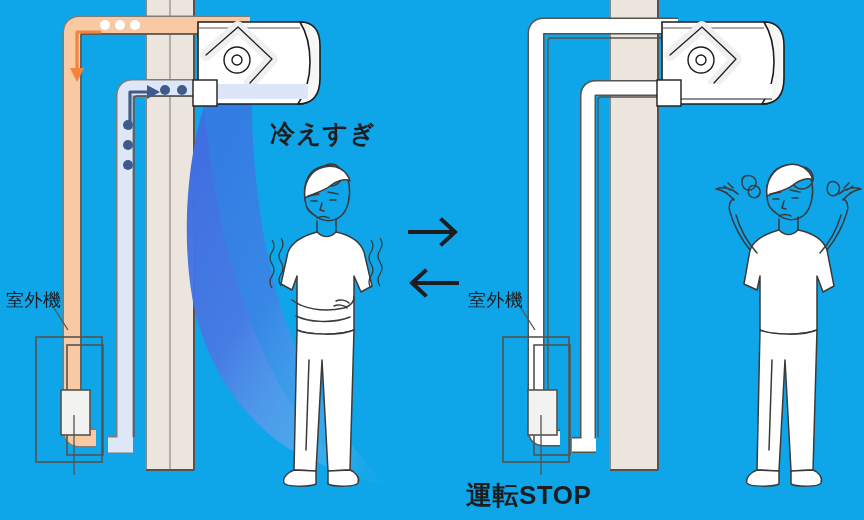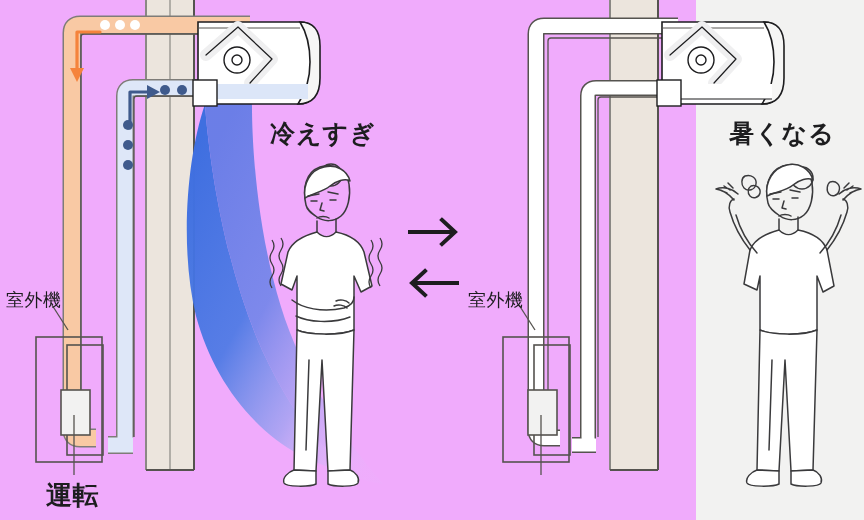--- a/index.html
+++ b/index.html
@@ -2,21 +2,21 @@
 <html><head>
 <meta charset="utf-8">
 <style>
   html,body{margin:0;padding:0;}
   body{
     width:864px;height:520px;
     background:#f2f2f1;
     font-family:"Liberation Sans","DejaVu Sans",sans-serif;
     overflow:hidden;
   }
-  #stage{position:relative;width:696px;height:520px;background:#f0abfc;}
+  #stage{position:relative;width:864px;height:520px;background:#0ea5e9;}
   #stage svg.layer{position:absolute;left:0;top:0;width:864px;height:520px;}
   .lbl{position:absolute;color:#1d1d1f;white-space:nowrap;}
   .lbl-big{font-size:25px;font-weight:700;letter-spacing:1px;}
   .lbl-small{font-size:18px;font-weight:400;letter-spacing:.5px;}
   .lbl-bot{font-size:26px;font-weight:700;letter-spacing:.5px;}
   #txt-hiesugi{left:270px;top:117px;}
   #txt-atsuku{left:729px;top:117px;}
   #txt-shitsugai-l{left:6px;top:288px;}
   #txt-shitsugai-r{left:468px;top:288px;}
   #txt-unten{left:46px;top:478px;}
@@ -229,18 +229,17 @@
     </g>
 
     <g fill="none" stroke="#3a3a3c" stroke-width="1.4">
       <path d="M745 176 C751 174 757 178 756 184 C755 190 748 192 744 188 C741 185 741 178 745 176 Z"></path>
       <path d="M751 186 C756 184 761 188 760 193 C759 198 753 199 750 196 C747 193 748 188 751 186 Z"></path>
       <path d="M830 182 C836 180 841 185 839 191 C838 196 832 197 829 194 C826 191 827 184 830 182 Z"></path>
     </g>
   </svg>
 
   <div class="lbl lbl-big" id="txt-hiesugi">冷えすぎ</div>
-  <div class="lbl lbl-big" id="txt-atsuku">暑くなる</div>
   <div class="lbl lbl-small" id="txt-shitsugai-l">室外機</div>
   <div class="lbl lbl-small" id="txt-shitsugai-r">室外機</div>
-  <div class="lbl lbl-bot" id="txt-unten">運転</div>
+  <div class="lbl lbl-bot" id="txt-untenstop">運転STOP</div>
 
 </div>
 
 </body></html>

